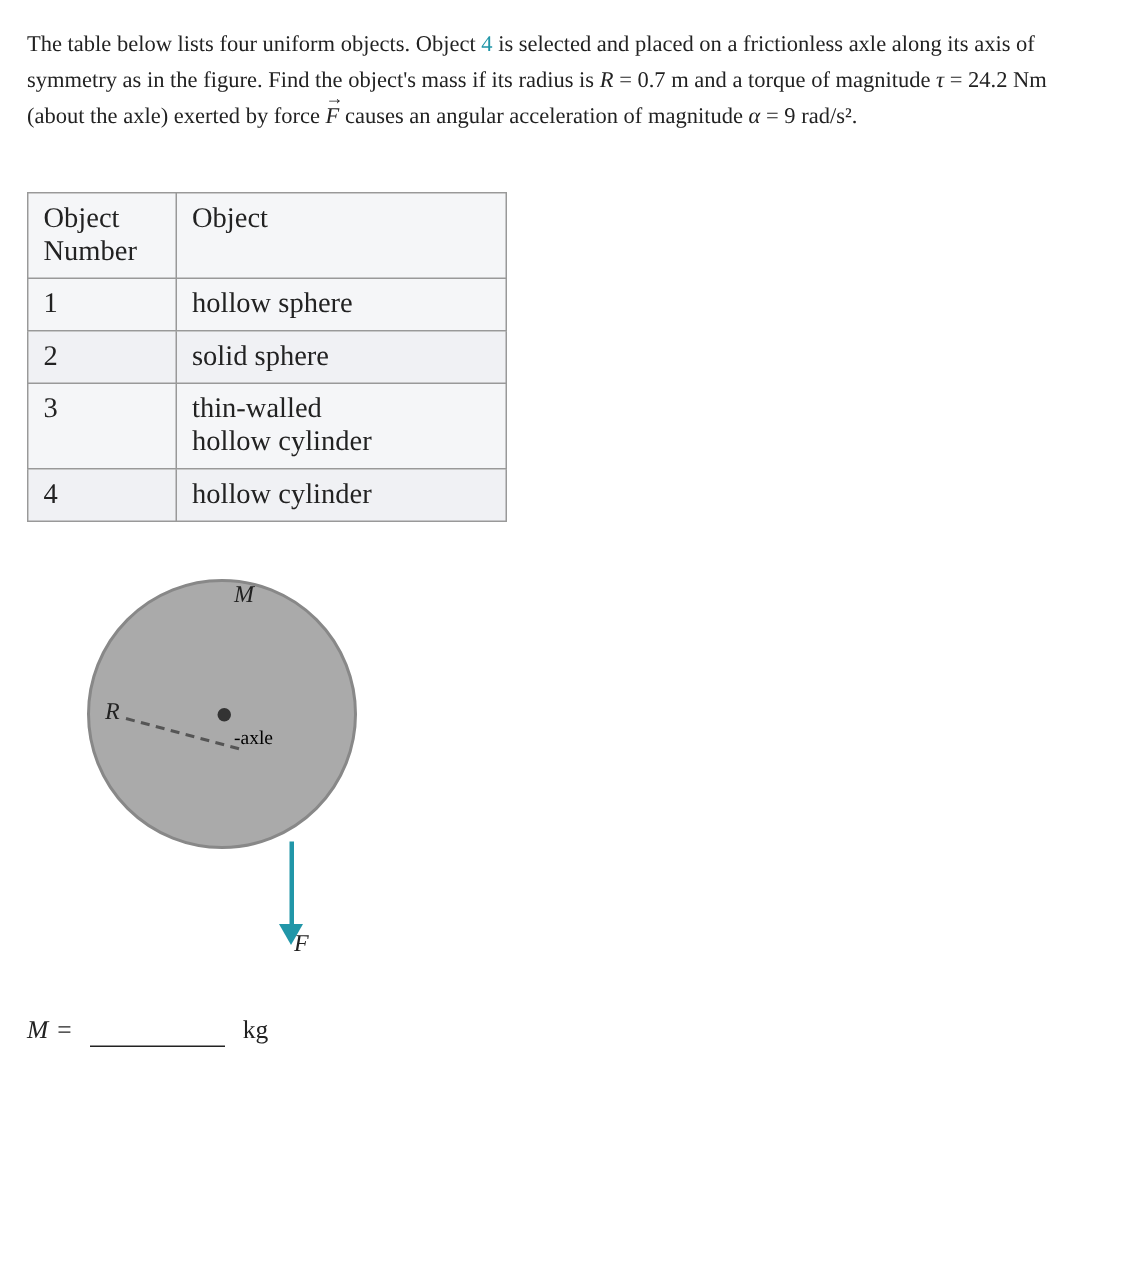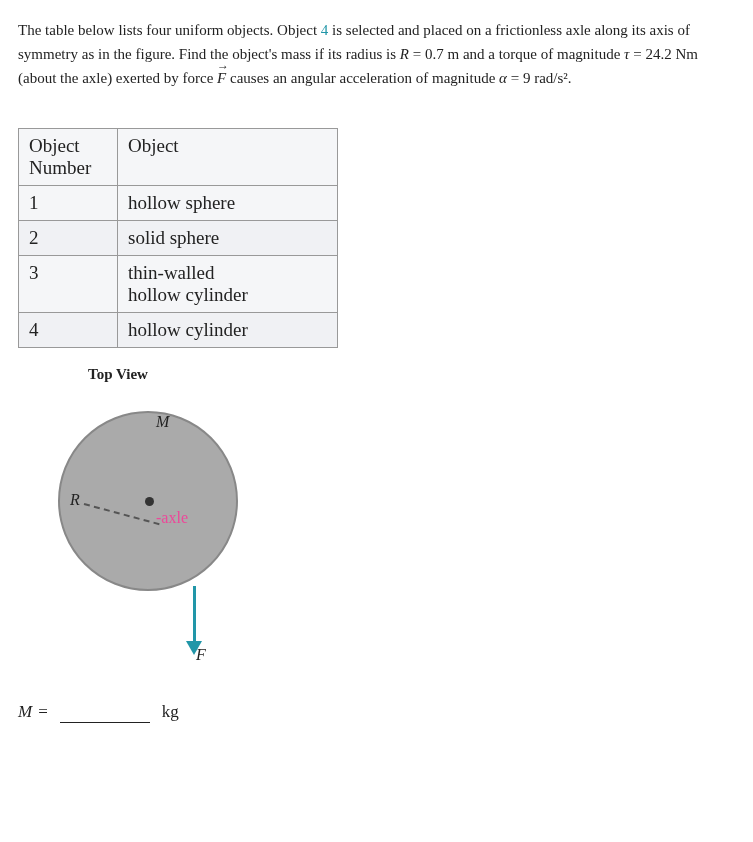--- a/index.html
+++ b/index.html
@@ -103,22 +103,22 @@
       top: 106px;
       width: 9px;
       height: 9px;
       background: #333;
       border-radius: 50%;
     }
     .axle-label {
       position: absolute;
       left: 108px;
       top: 118px;
-      font-size: 16px;
-      color: #ec4899;
+      font-size: 13px;
+      color: #000000;
     }
     .force-arrow {
       position: absolute;
       left: 138px;
       top: 195px;
       display: flex;
       flex-direction: column;
       align-items: center;
     }
     .force-line {
@@ -199,21 +199,20 @@
     </tr>
     <tr>
       <td>4</td>
       <td>hollow cylinder</td>
     </tr>
   </tbody>
     </table>
 </div>
 
 <div class="diagram-section">
-  <div class="top-view-label">Top View</div>
   <div class="diagram-wrapper">
     <div class="circle-disk"></div>
     <div class="label-M"><i>M</i></div>
     <div class="label-R"><i>R</i></div>
     <div class="dashed-line"></div>
     <div class="axle-dot"></div>
     <div class="axle-label">-axle</div>
     <div class="force-arrow">
       <div class="force-line"></div>
       <div class="force-arrowhead"></div>

